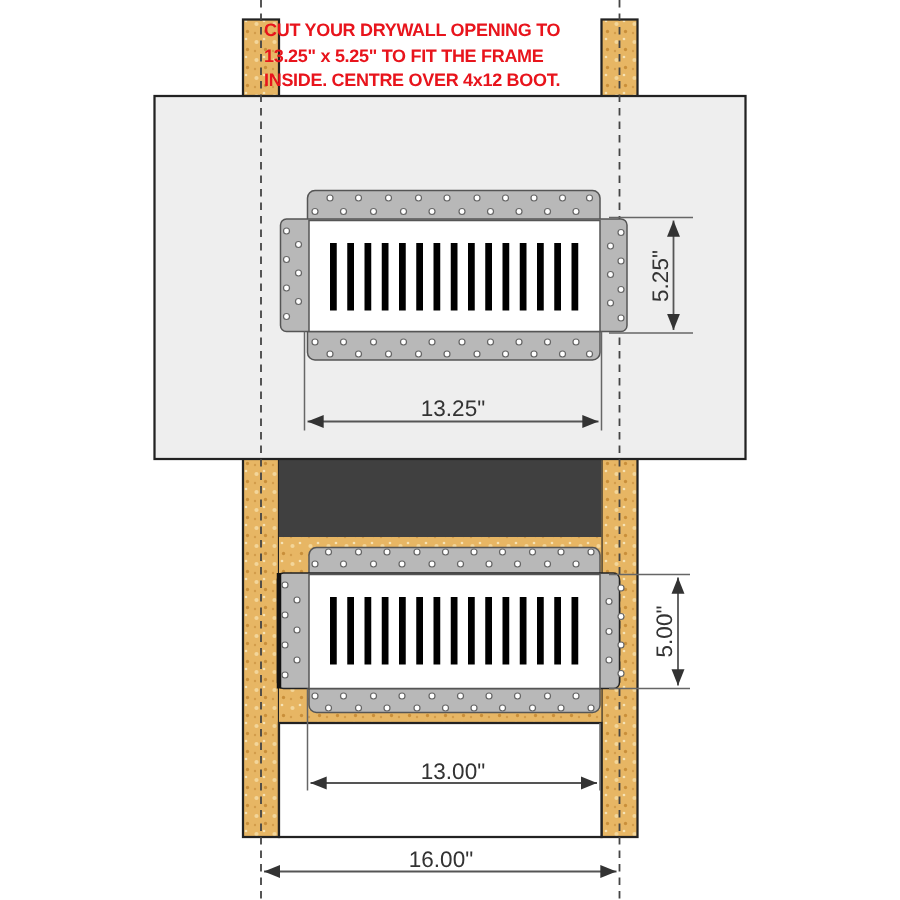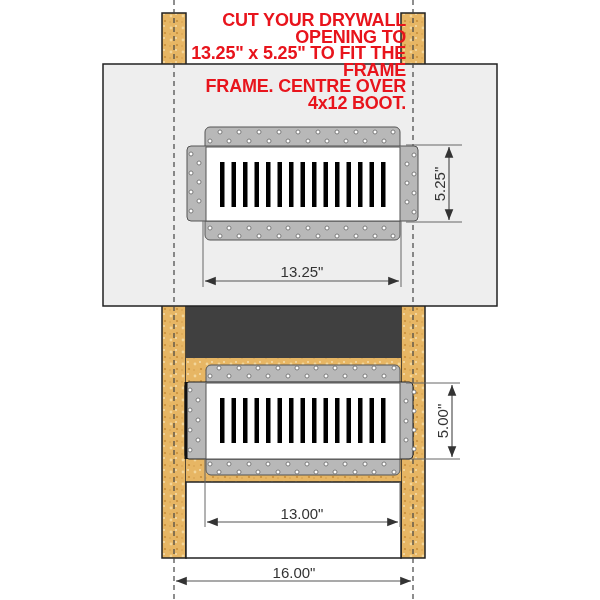--- a/index.html
+++ b/index.html
@@ -1,18 +1,18 @@
 <!DOCTYPE html>
 <html><head>
 <meta charset="utf-8">
 <style>
   html,body{margin:0;padding:0;background:#ffffff;}
   body{width:600px;height:600px;position:relative;overflow:hidden;font-family:"Liberation Sans",sans-serif;}
   svg{position:absolute;left:0;top:0;}
-  .note{position:absolute;left:176px;top:12px;width:230px;text-align:right;color:#e8141c;font-weight:bold;font-size:18px;line-height:16.5px;letter-spacing:-0.2px;}
+  .note{position:absolute;left:176px;top:12px;width:230px;text-align:left;color:#e8141c;font-weight:bold;font-size:12px;line-height:16.5px;letter-spacing:-0.2px;}
   .dim{font-family:"Liberation Sans",sans-serif;fill:#333333;font-size:15px;}
 </style>
 </head>
 <body>
 
 <svg width="600" height="600" viewBox="0 0 600 600">
   <defs>
     <pattern id="wood" width="12" height="12" patternUnits="userSpaceOnUse">
       <rect width="12" height="12" fill="#e7b664"></rect>
       <circle cx="3" cy="4" r="1.4" fill="#f3d69a"></circle>
@@ -232,14 +232,14 @@
 
   <g>
     <line x1="176" y1="581" x2="411" y2="581" stroke="#555" stroke-width="1.2" marker-start="url(#arr)" marker-end="url(#arr)"></line>
     <text class="dim" x="294" y="578" text-anchor="middle">16.00"</text>
   </g>
 </svg>
 
 <div class="note">
   <div>CUT YOUR DRYWALL OPENING TO</div>
   <div>13.25" x 5.25" TO FIT THE FRAME</div>
-  <div>FRAME. CENTRE OVER 4x12 BOOT.</div>
+  <div>INSIDE. CENTRE OVER 4x12 BOOT.</div>
 </div>
 
 </body></html>

